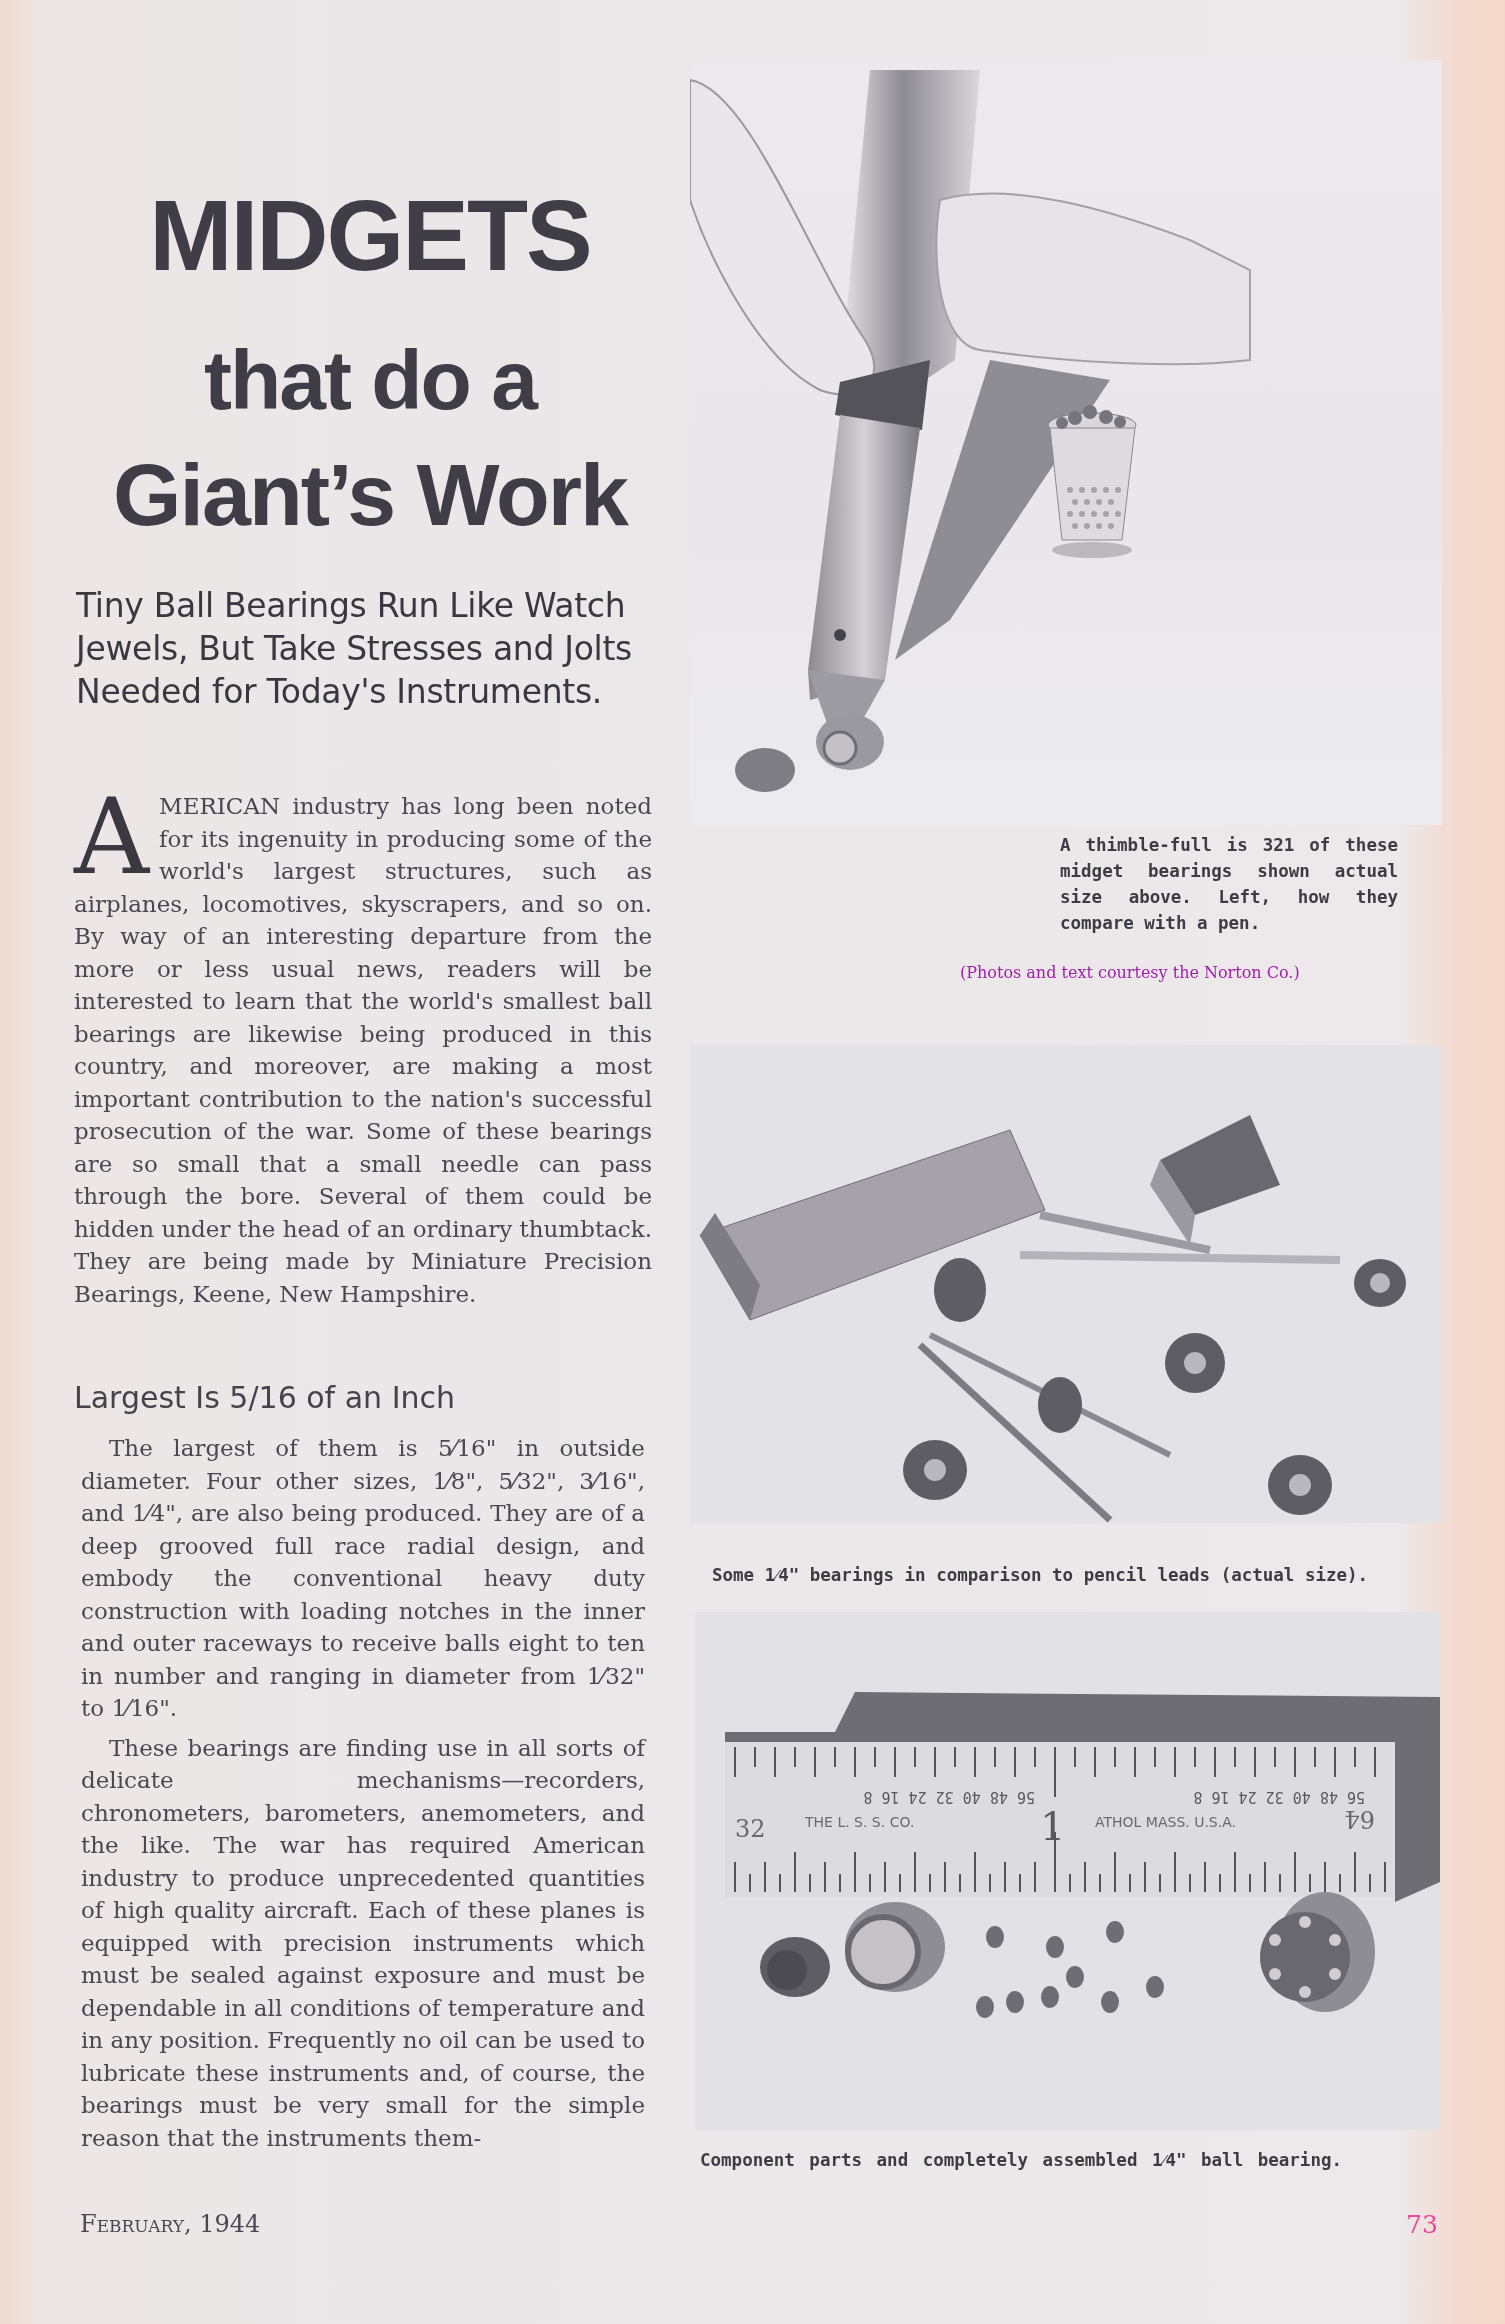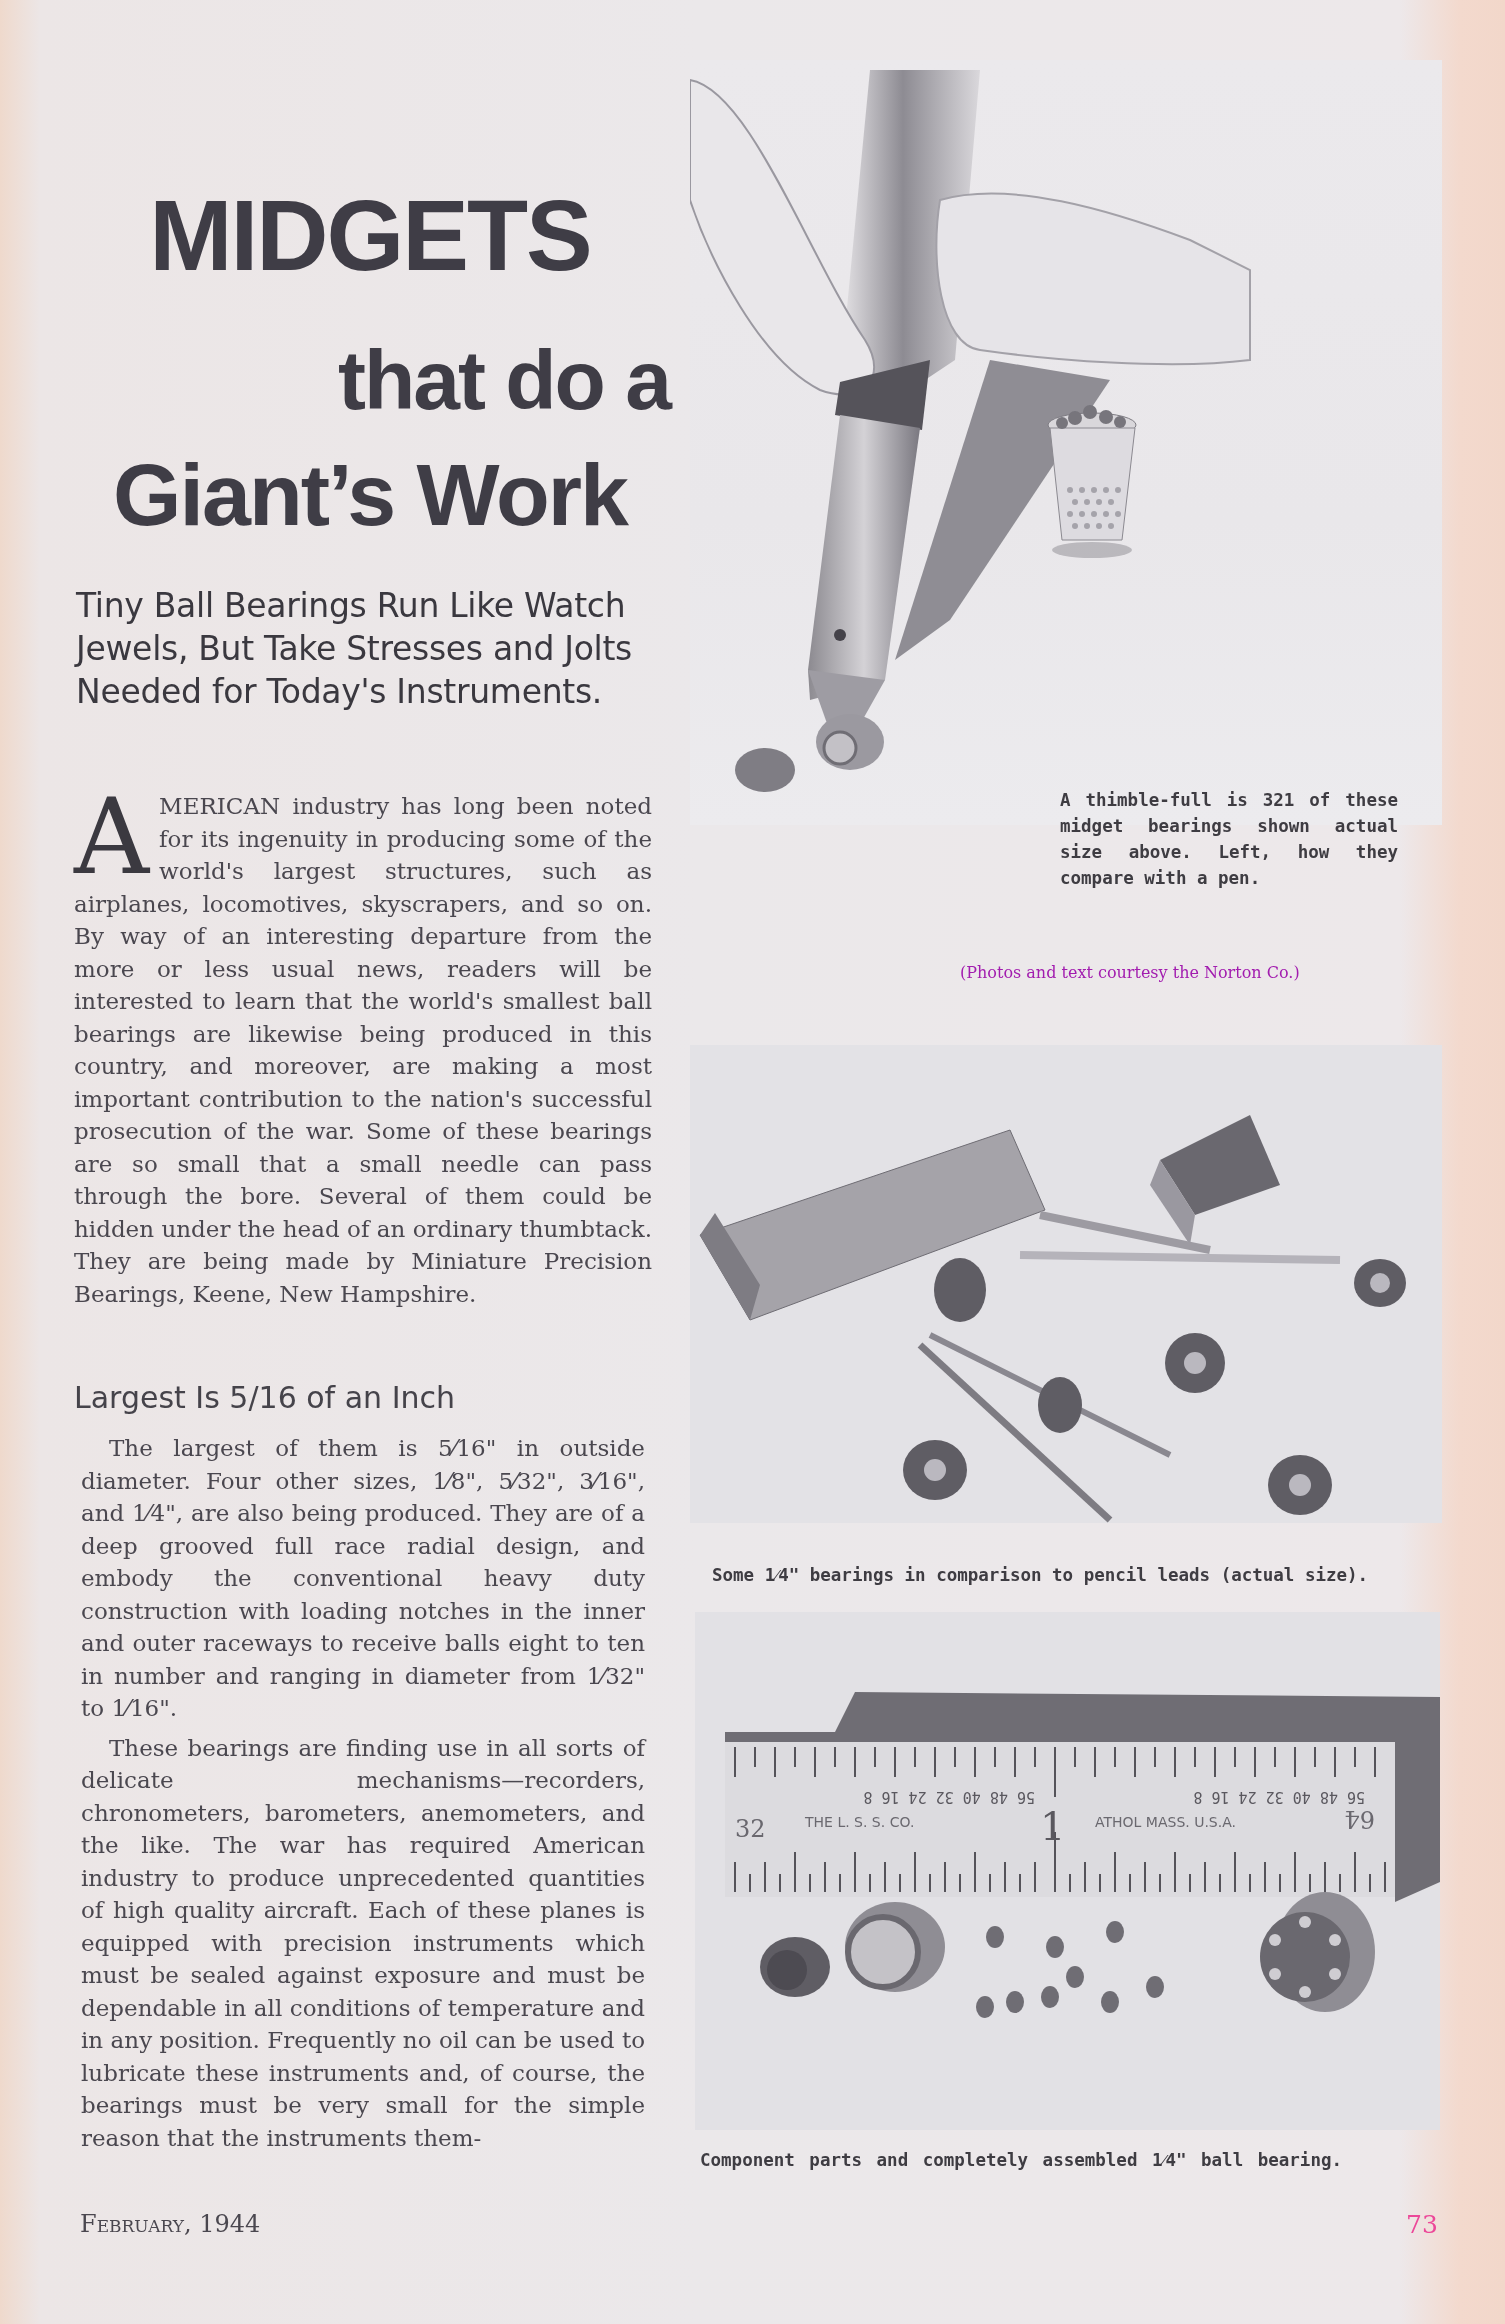--- a/index.html
+++ b/index.html
@@ -8,21 +8,21 @@
     background: linear-gradient(90deg, #efd9cc 0px, #ece6e6 40px, #ebe8ea 700px, #ede8ea 1400px, #f3d9cd 1460px, #f2d7ca 1505px);
     font-family: "DejaVu Serif", serif;
     color:#3e3c42;
   }
   .abs { position:absolute; }
   .title {
     font-family: Liberation Sans, sans-serif; font-weight:bold; color:#3f3d46;
     text-align:center; white-space:nowrap; letter-spacing:-2px;
   }
   .t1 { left:70px; top:160px; width:600px; font-size:100px; line-height:150px; }
-  .t2 { left:70px; top:325px; width:600px; font-size:84px; line-height:110px;text-align:right; }
+  .t2 { left:70px; top:325px; width:600px; font-size:84px; line-height:110px; }
   .t3 { left:70px; top:435px; width:600px; font-size:88px; line-height:120px; }
   .subtitle {
     left:76px; top:584px; width:612px;
     font-family:"DejaVu Sans", sans-serif; font-size:33px; line-height:43px;
     text-align:left; color:#3a383f; letter-spacing:-0.3px;
   }
   .col {
     left:74px; width:578px;
     font-size:23px; line-height:32.5px; color:#4a474f;
     text-align:justify; hyphens:manual;
@@ -139,21 +139,21 @@
     </g>
 
     <g>
       <ellipse cx="75" cy="710" rx="30" ry="22" fill="#7f7d84"></ellipse>
       <ellipse cx="160" cy="682" rx="34" ry="28" fill="#9b99a0"></ellipse>
       <circle cx="150" cy="688" r="16" fill="#c3c1c6" stroke="#6f6d74" stroke-width="3"></circle>
     </g>
   </svg>
 </div>
 
-<div class="cap" style="left:1060px; top:787px; width:338px; text-align:justify;">A thimble-full is 321 of these midget bearings shown actual size above. Left, how they compare with a pen.</div>
+<div class="cap" style="left:1060px; top:832px; width:338px; text-align:justify;">A thimble-full is 321 of these midget bearings shown actual size above. Left, how they compare with a pen.</div>
 <div class="credit" style="left:960px; top:963px;">(Photos and text courtesy the Norton Co.)</div>
 
 <div class="photo" style="left:690px; top:1045px; width:752px; height:478px; background:#e3e2e6;">
   <svg width="752" height="478" viewBox="0 0 752 478">
     <path d="M10 190 L320 85 L355 165 L60 275 Z" fill="#a5a3a9" stroke="#6e6c73"></path>
     <path d="M10 190 L60 275 L70 240 L25 168 Z" fill="#7e7c83"></path>
     <path d="M470 115 L560 70 L590 140 L505 170 Z" fill="#6a686f"></path>
     <path d="M470 115 L505 170 L500 200 L460 140 Z" fill="#9a98a0"></path>
     <line x1="350" y1="170" x2="520" y2="205" stroke="#9d9ba2" stroke-width="8"></line>
     <line x1="330" y1="210" x2="650" y2="215" stroke="#b5b3ba" stroke-width="8"></line>

